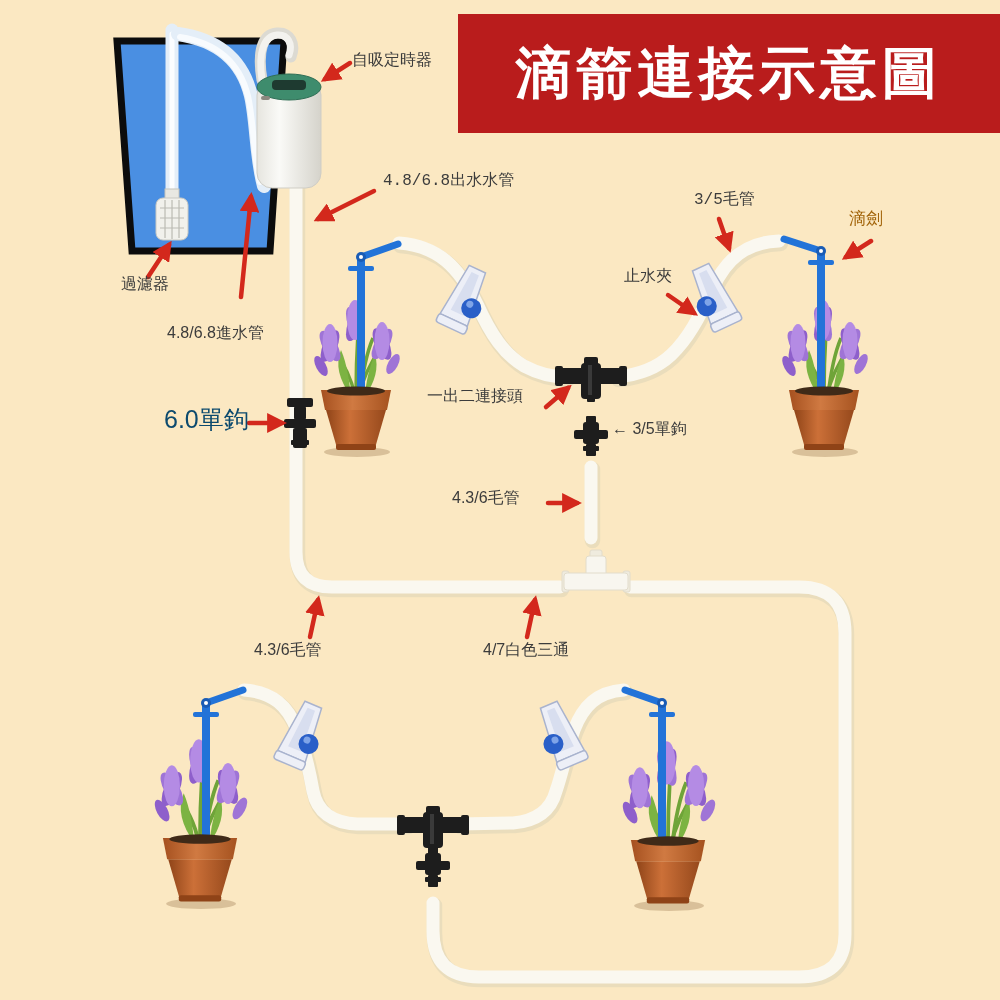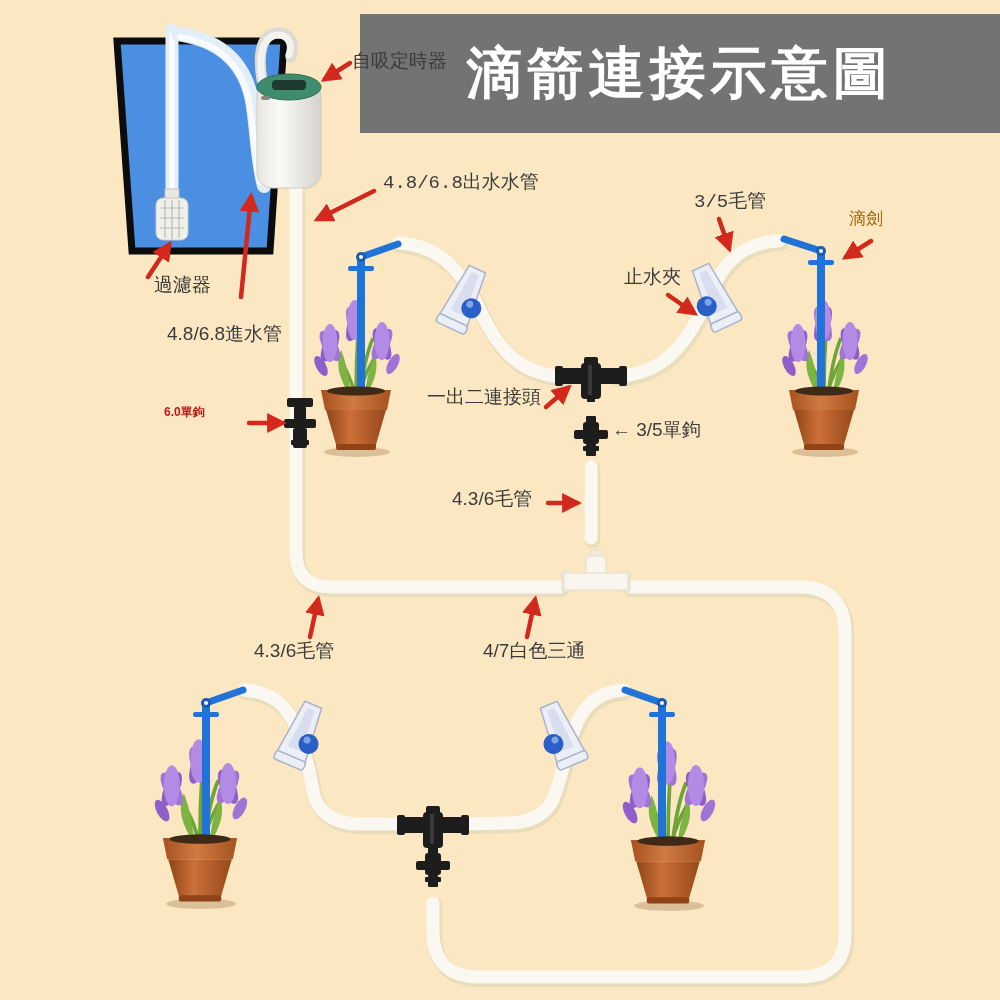--- a/index.html
+++ b/index.html
@@ -2,30 +2,30 @@
 <html><head>
 <meta charset="utf-8">
 <style>
   html,body{margin:0;padding:0;background:#e8e8e8;}
   .canvas{
     position:relative;width:1000px;height:1000px;overflow:hidden;
     background:#FBE8C2;
     font-family:"Liberation Sans","DejaVu Sans",sans-serif;
   }
   .banner{
-    position:absolute;top:14px;right:0;width:640px;height:119px;
-    background:#737373;color:#fff;display:flex;align-items:center;justify-content:center;
+    position:absolute;top:14px;right:0;width:542px;height:119px;
+    background:#b91c1c;color:#fff;display:flex;align-items:center;justify-content:center;
   }
   .banner span{
     font-size:56px;font-weight:bold;letter-spacing:5px;white-space:nowrap;
   }
   .lbl{
-    position:absolute;color:#3C3C3C;font-size:19px;white-space:nowrap;line-height:1.1;
-  }
-  .lbl.red{color:#b91c1c;font-size:12px;font-weight:bold;}
+    position:absolute;color:#3C3C3C;font-size:16px;white-space:nowrap;line-height:1.1;
+  }
+  .lbl.red{color:#0c4a6e;font-size:25px;}
   .lbl.lite{color:#a16207;font-size:17px;}
   svg{position:absolute;left:0;top:0;}
   .tubeShadow{stroke:#EADDBC;stroke-width:15.5px;fill:none;stroke-linecap:round;stroke-linejoin:round;transform:translate(1.5px,2.5px);}
   .tube{stroke:#FAF8F0;stroke-width:13px;fill:none;stroke-linecap:round;stroke-linejoin:round;}
   .blk{fill:#1D1D1D;}
   .blkHi{fill:#3A3A3A;}
   .wt{fill:#F8F6EF;stroke:#E2DCCB;stroke-width:1px;}
   .wt2{fill:#EFEBDE;stroke:#E2DCCB;stroke-width:1px;}
   .clipBody{fill:#EDEFF7;stroke:#A9B3CE;stroke-width:1.5px;}
   .clipSlot{fill:#D8DEEF;}
@@ -271,21 +271,21 @@
 
   <div class="banner">
     <span>滴箭連接示意圖</span>
   </div>
 
   <div class="lbl" style="left:352px;top:51px;">自吸定時器</div>
   <div class="lbl" style="left:383px;top:173px;font-family:Liberation Mono, monospace;">4.8/6.8出水水管</div>
   <div class="lbl" style="left:694px;top:192px;font-family:Liberation Mono, monospace;">3/5毛管</div>
   <div class="lbl lite" style="left:849px;top:210px;">滴劍</div>
   <div class="lbl" style="left:624px;top:267px;font-family:Liberation Serif, serif;">止水夾</div>
-  <div class="lbl" style="left:121px;top:275px;margin-left:33px;">過濾器</div>
+  <div class="lbl" style="left:121px;top:275px;">過濾器</div>
   <div class="lbl" style="left:167px;top:300px;margin-top:24px;">4.8/6.8進水管</div>
   <div class="lbl red" style="left:164px;top:406px;">6.0單鉤</div>
   <div class="lbl" style="left:427px;top:387px;">一出二連接頭</div>
   <div class="lbl" style="left:612px;top:420px;">← 3/5單鉤</div>
   <div class="lbl" style="left:452px;top:489px;">4.3/6毛管</div>
   <div class="lbl" style="left:254px;top:641px;">4.3/6毛管</div>
   <div class="lbl" style="left:483px;top:641px;">4/7白色三通</div>
 
 </div>
 

